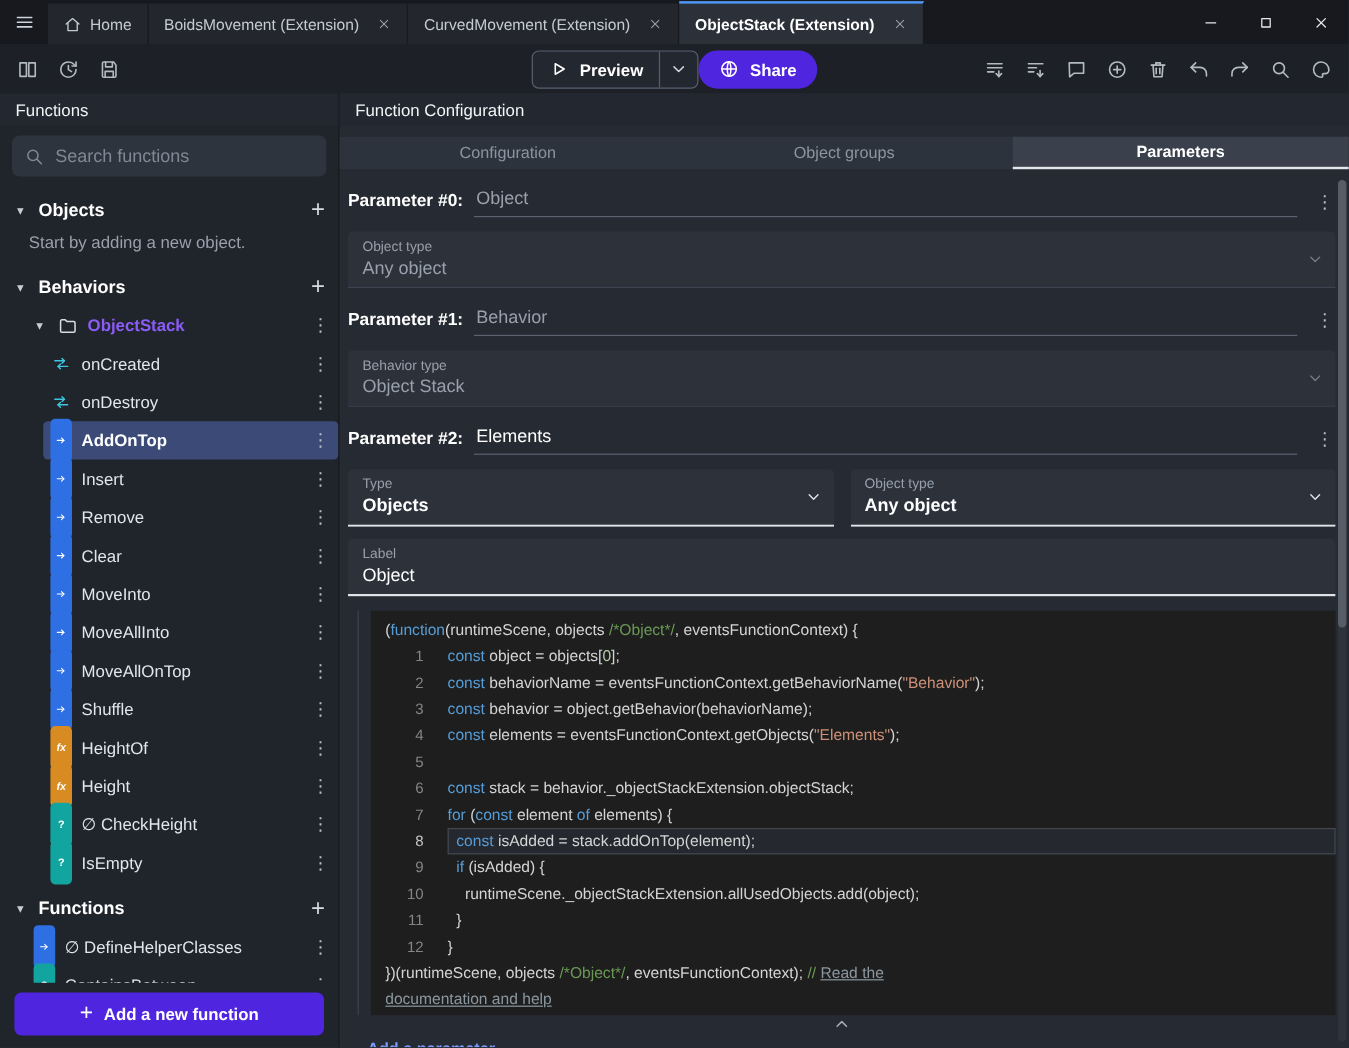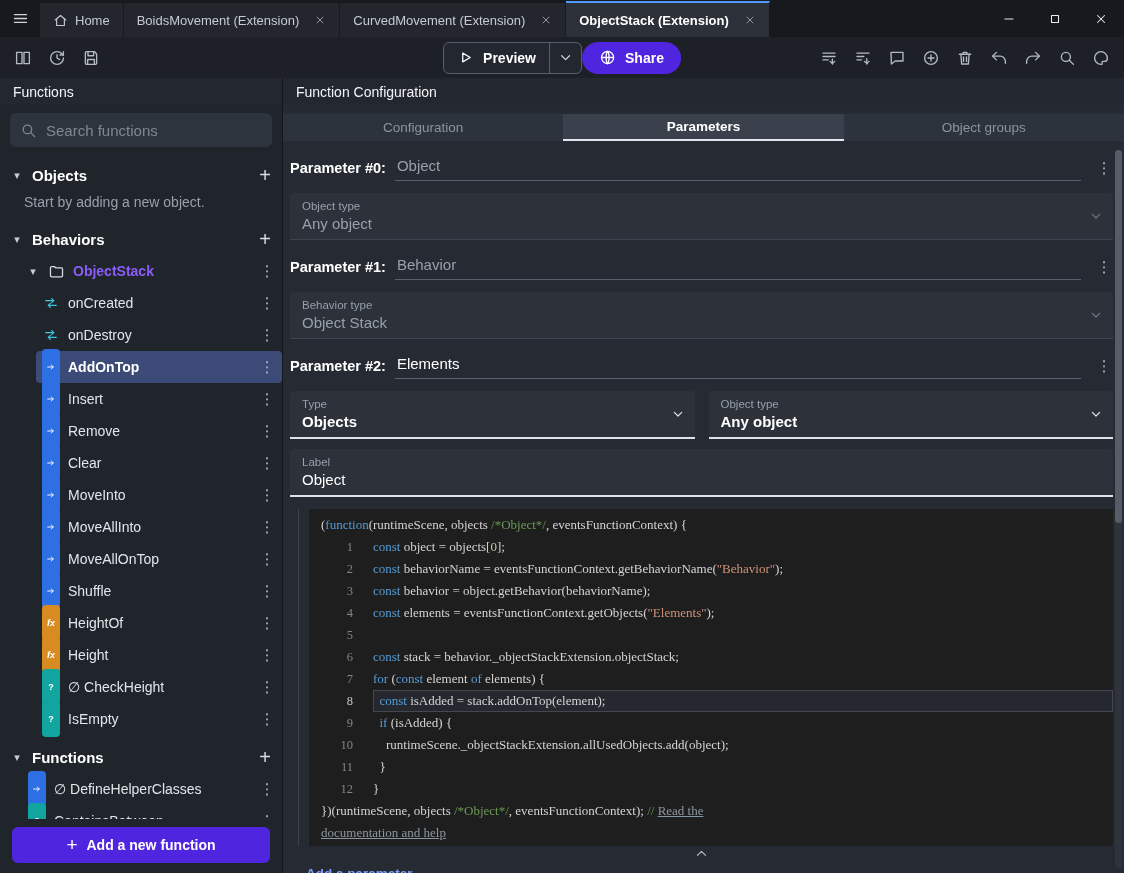--- a/index.html
+++ b/index.html
@@ -85,21 +85,21 @@
   .field.enabled{border-bottom:2px solid #dfe3e9}
   .field.textfield .fvalue{font-weight:normal}
   .field .chev{position:absolute;right:9px;top:50%;transform:translateY(-50%);color:#dfe3e9;display:flex}
   .field.disabled .chev{color:#6f7885}
   .mt12{margin-top:12px}
   .mt10{margin-top:10px}
   .two-col{display:grid;grid-template-columns:1fr 1fr;gap:14px;margin-top:12px}
 
   
   .code-region{margin:12px 0 0 8px;border-left:1px solid #3d434c;padding-left:10px;flex:none;display:flex;flex-direction:column}
-  .code{background:#1e1e1e;font-family:Liberation Serif, serif;font-size:13px;line-height:22px;color:#d4d4d4;padding:5px 0 2px}
+  .code{background:#1e1e1e;font-family:Liberation Sans, sans-serif;font-size:13px;line-height:22px;color:#d4d4d4;padding:5px 0 2px}
   .cline{display:flex}
   .cline .gut{flex:none;width:64px;text-align:right;padding-right:20px;color:#858585;font-size:12.5px}
   .cline .txt{flex:1;white-space:pre;overflow:hidden}
   .cline.nogut{padding-left:12px}
   .cline.hl .txt{background:#25282e;outline:1px solid #43474f;outline-offset:-1px}
   .cline.hl .gut{color:#c6c6c6}
   .tk-k{color:#569cd6}
   .tk-s{color:#ce9178}
   .tk-c{color:#6a9955}
   .tk-n{color:#b5cea8}
@@ -521,22 +521,22 @@
       <button class="add-fn">
         <span class="pl">+</span>
         <span>Add a new function</span>
       </button>
     </aside>
 
     <main class="main">
       <div class="panel-header">Function Configuration</div>
       <div class="cfg-tabs">
           <div class="cfg-tab">Configuration</div>
+          <div class="cfg-tab">Object groups</div>
           <div class="cfg-tab active">Parameters</div>
-          <div class="cfg-tab">Object groups</div>
         </div>
 
       <div class="main-scroll">
 
         <div class="param-block">
           <div class="param-hdr">
             <span class="param-label">Parameter #0:</span>
             <span class="param-name muted">Object</span>
             <span class="kebab param-kebab">⋮</span>
           </div>

